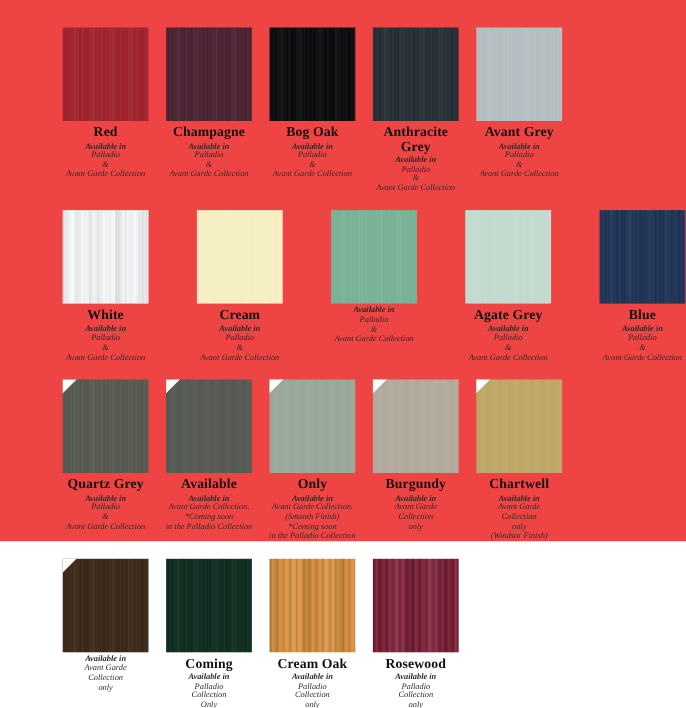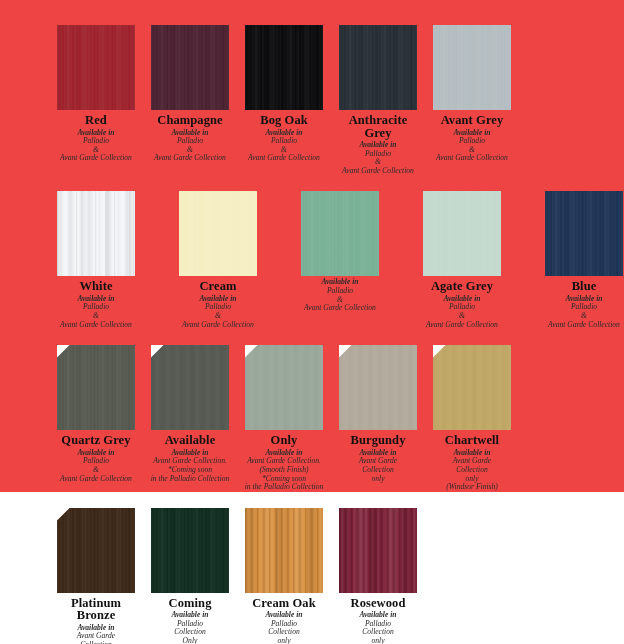--- a/index.html
+++ b/index.html
@@ -308,21 +308,20 @@
 only
 (Windsor Finish)</span></div>
       </div>
     </div>
     <div class="row r4">
       <div class="cell">
         <div class="swatch" style="background: rgb(58, 38, 22);">
           <div class="grain paint dark"></div>
           <div class="ribbon"></div>
         </div>
-        <div class="name">Platinum Bronze</div>
         <div class="desc"><span class="b">Available in</span>
 <span>Avant Garde
 Collection
 only</span></div>
       </div>
       <div class="cell">
         <div class="swatch" style="background: rgb(14, 43, 30);">
           <div class="grain paint dark"></div>
         </div>
         <div class="name">Coming</div>

